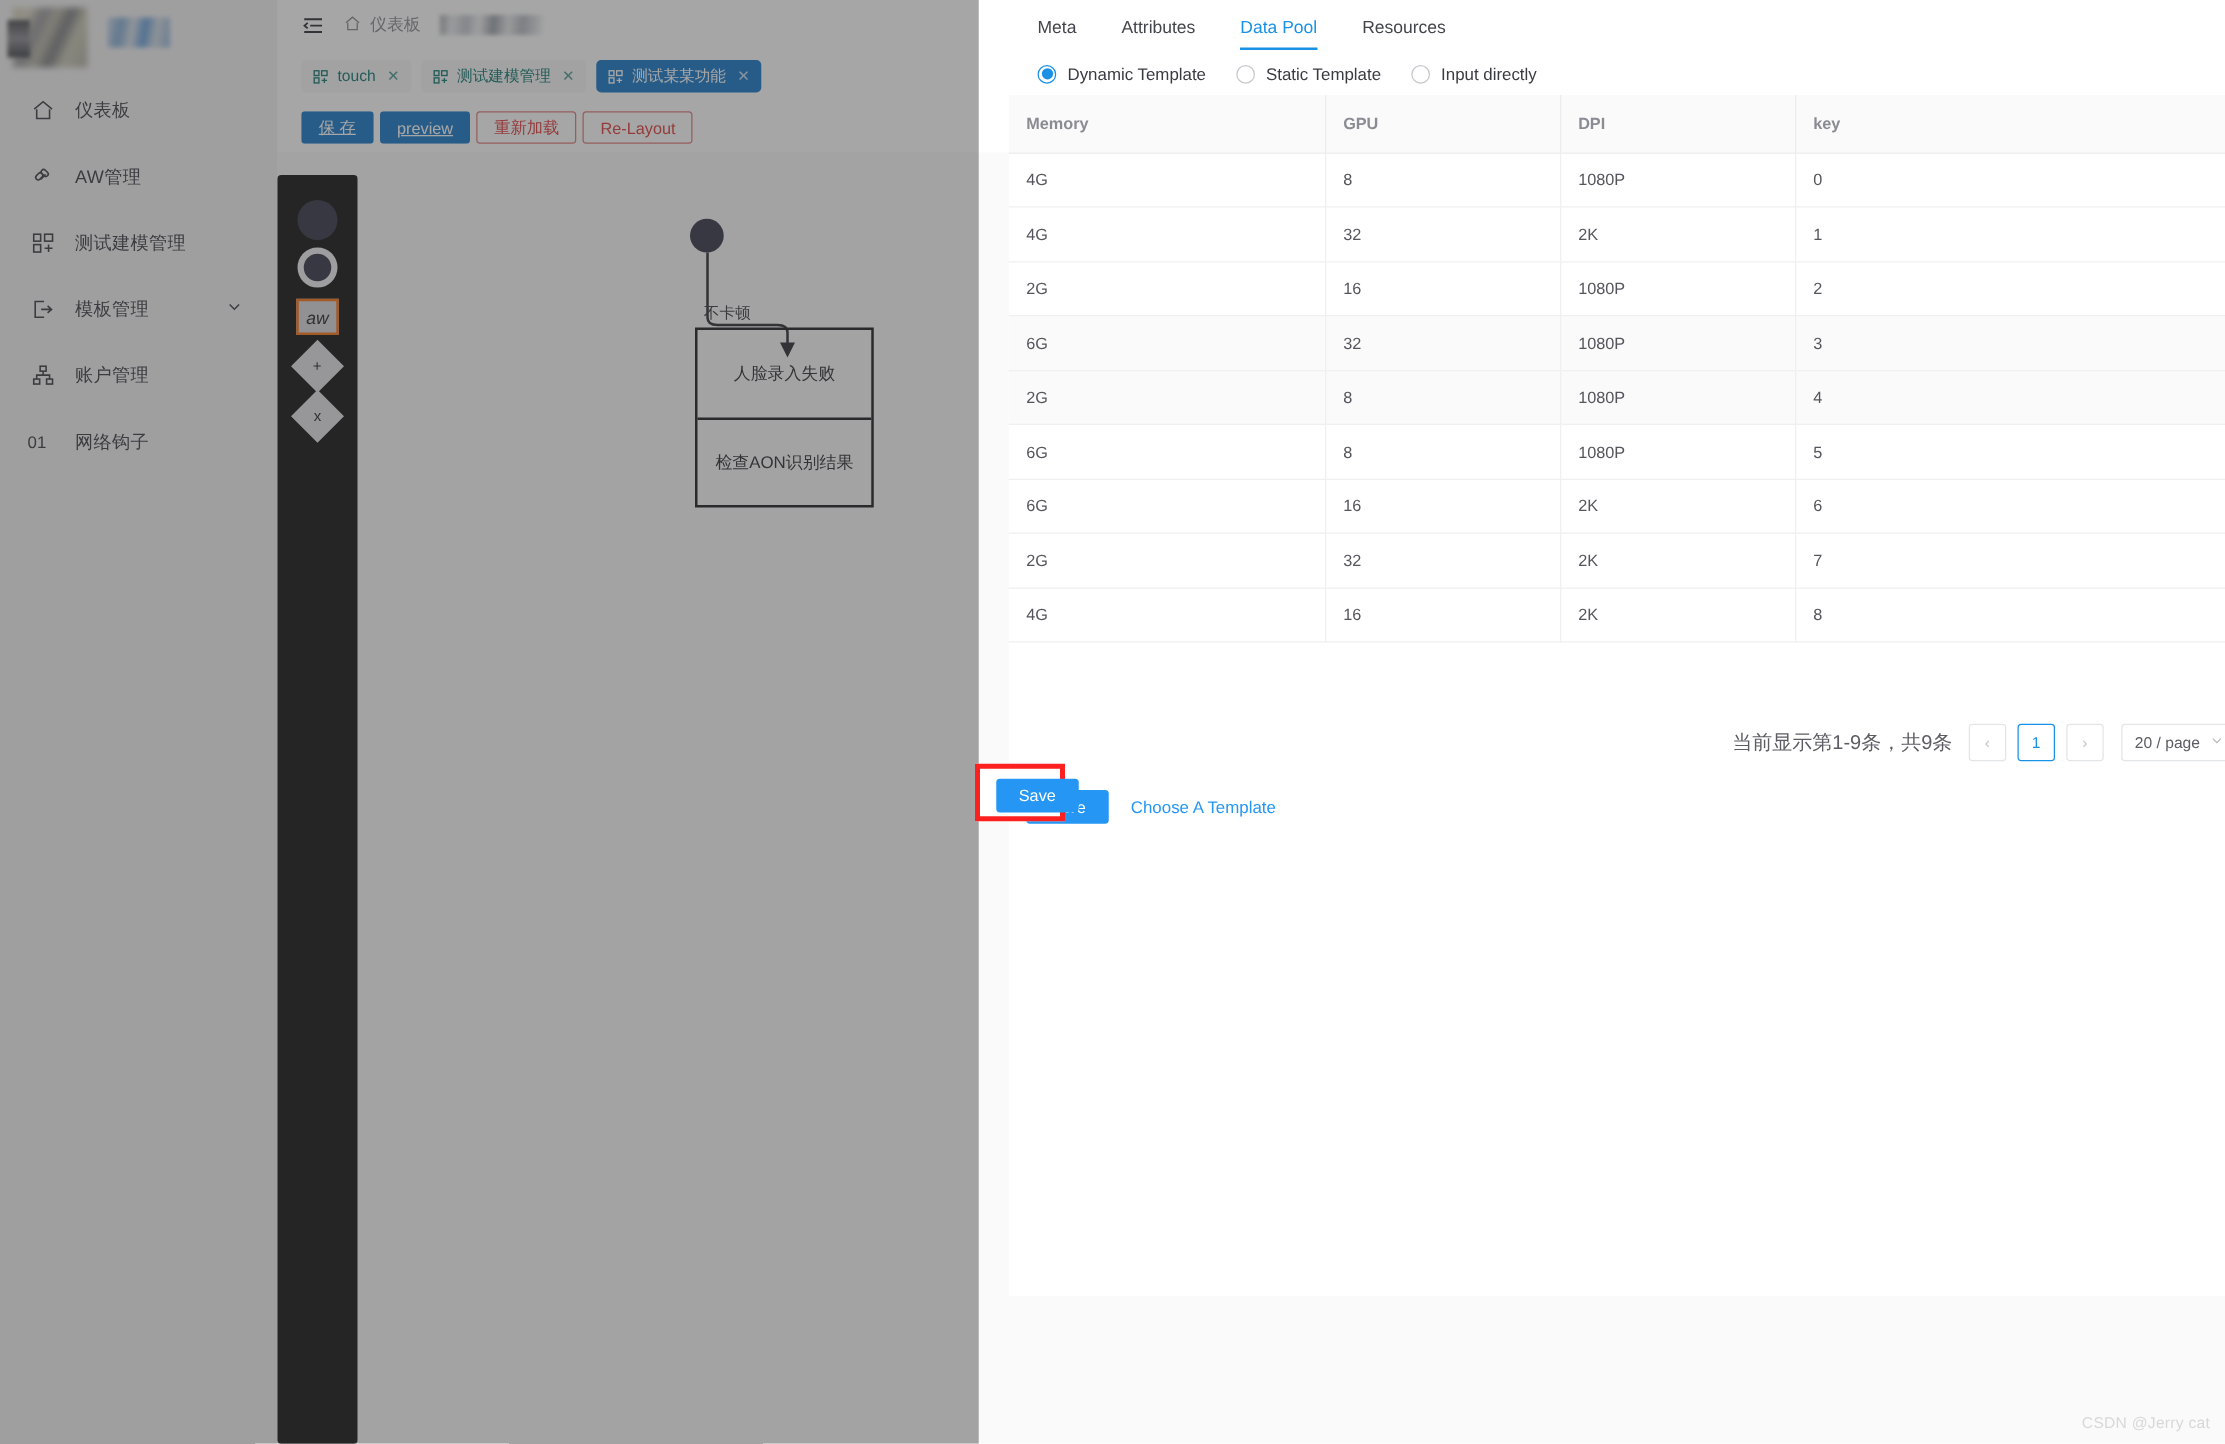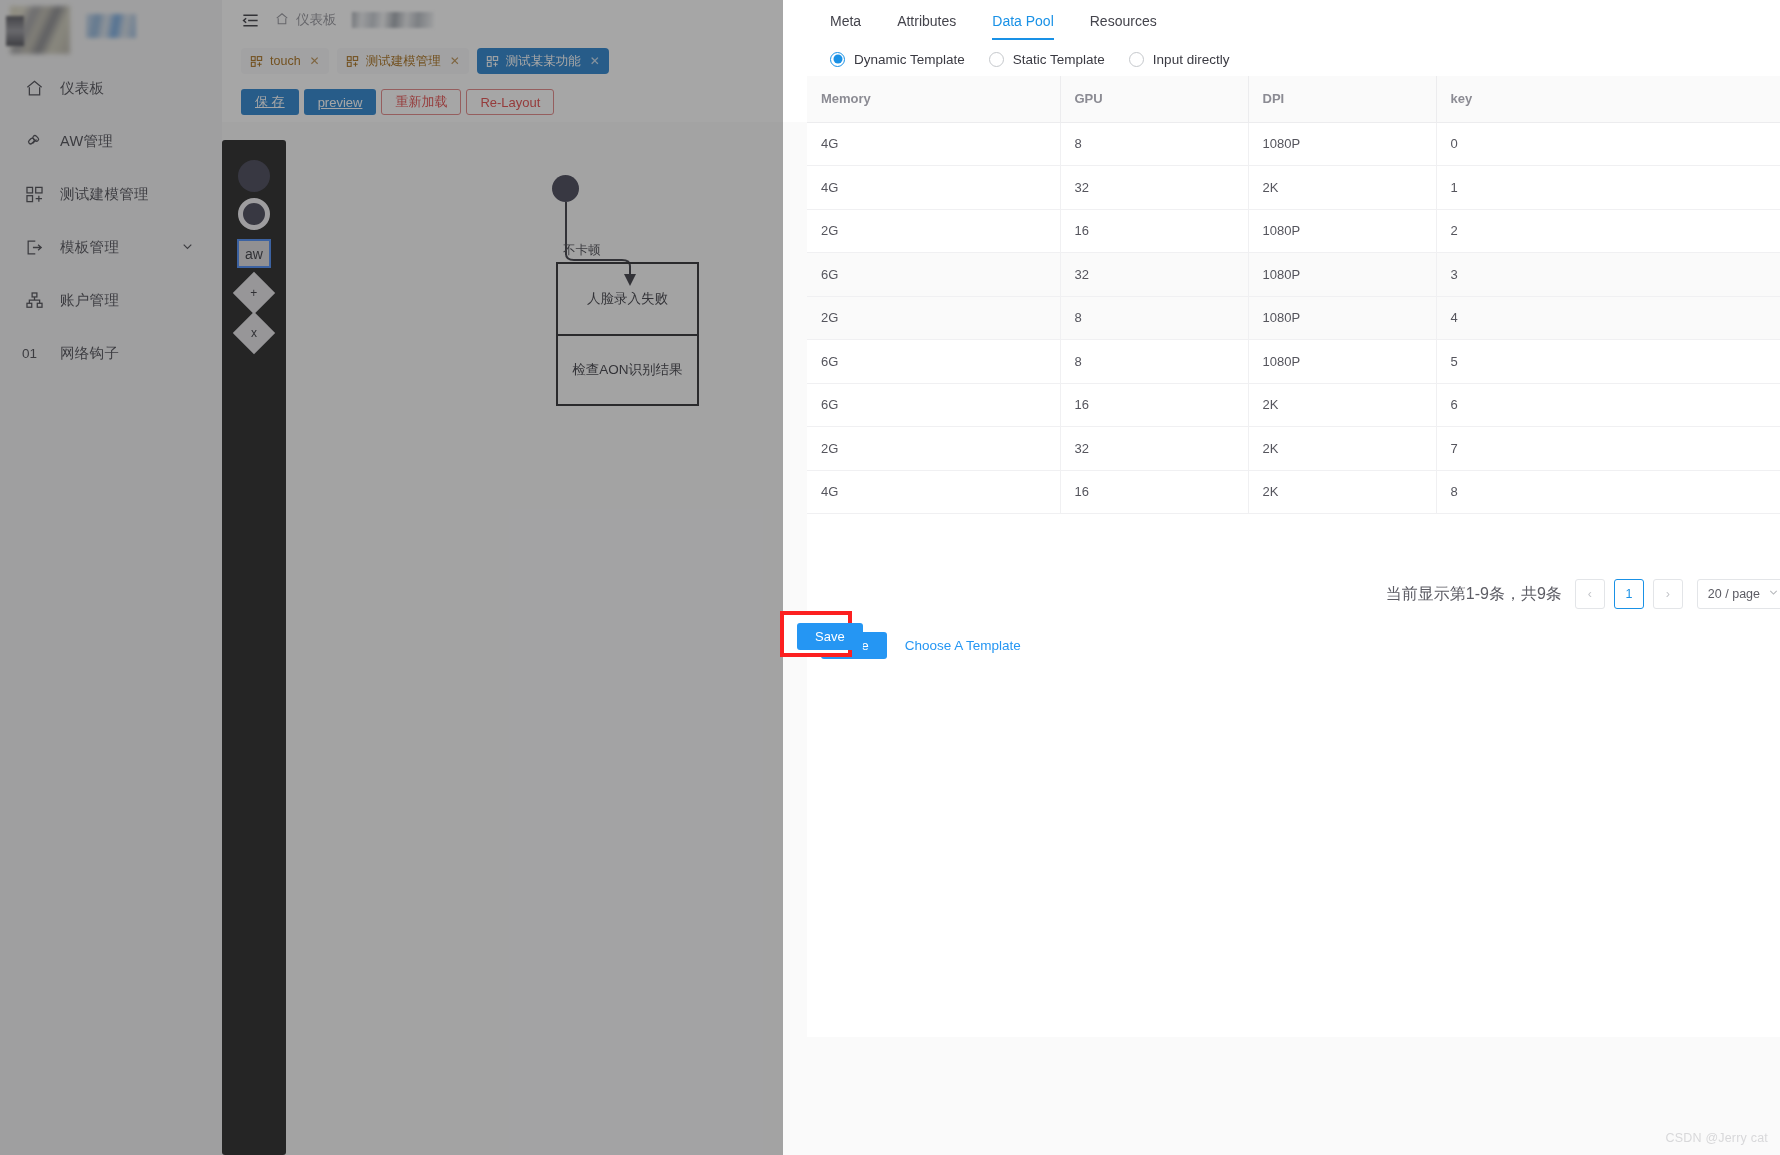--- a/index.html
+++ b/index.html
@@ -74,21 +74,21 @@
   }
 
   
   .tabsrow {
     position: absolute; left: 222px; top: 40px; width: 1558px; height: 42px;
     background: #ffffff; display: flex; align-items: center; padding-left: 19px; gap: 8px;
   }
   .chip {
     display: flex; align-items: center; gap: 7px;
     height: 26px; padding: 0 9px; border-radius: 4px;
-    background: #f7f8fa; color: #a16207; font-size: 12.5px;
+    background: #f7f8fa; color: #0f766e; font-size: 12.5px;
     cursor: pointer; white-space: nowrap;
   }
   .chip.active { background: #1677c9; color: #ffffff; }
   .chip .x { font-size: 12px; opacity: .75; margin-left: 2px; }
   .chip-ico { width: 13px; height: 13px; display: block; }
 
   
   .actionsrow {
     position: absolute; left: 222px; top: 82px; width: 1558px; height: 40px;
     background: #ffffff; display: flex; align-items: center; padding-left: 19px; gap: 5px;
@@ -113,23 +113,23 @@
   .pal-item {
     position: absolute; left: 50%; transform: translateX(-50%);
     display: flex; align-items: center; justify-content: center; cursor: pointer;
   }
   .shape-circle-filled { width: 32px; height: 32px; border-radius: 50%; background: #343447; }
   .shape-ring {
     width: 32px; height: 32px; border-radius: 50%;
     background: #343447; border: 5px solid #f0eff2;
   }
   .shape-aw {
-    width: 34px; height: 29px; background: #d8d7da; border: 2px solid #3b82f6;
+    width: 34px; height: 29px; background: #d8d7da; border: 2px solid #f97316;
     display: flex; align-items: center; justify-content: center;
-    font-size: 14px; color: #26262e;
+    font-size: 14px; color: #26262e; font-style: italic;
   }
   .shape-diamond {
     width: 30px; height: 30px; background: #e3e2e5; transform: rotate(45deg);
     display: flex; align-items: center; justify-content: center;
   }
   .shape-diamond > span { transform: rotate(-45deg); font-size: 12px; color: #26262e; }
 
   
   .flow { position: absolute; left: 0; top: 0; width: 1558px; height: 1033px; pointer-events: none; }
   .node-start {

